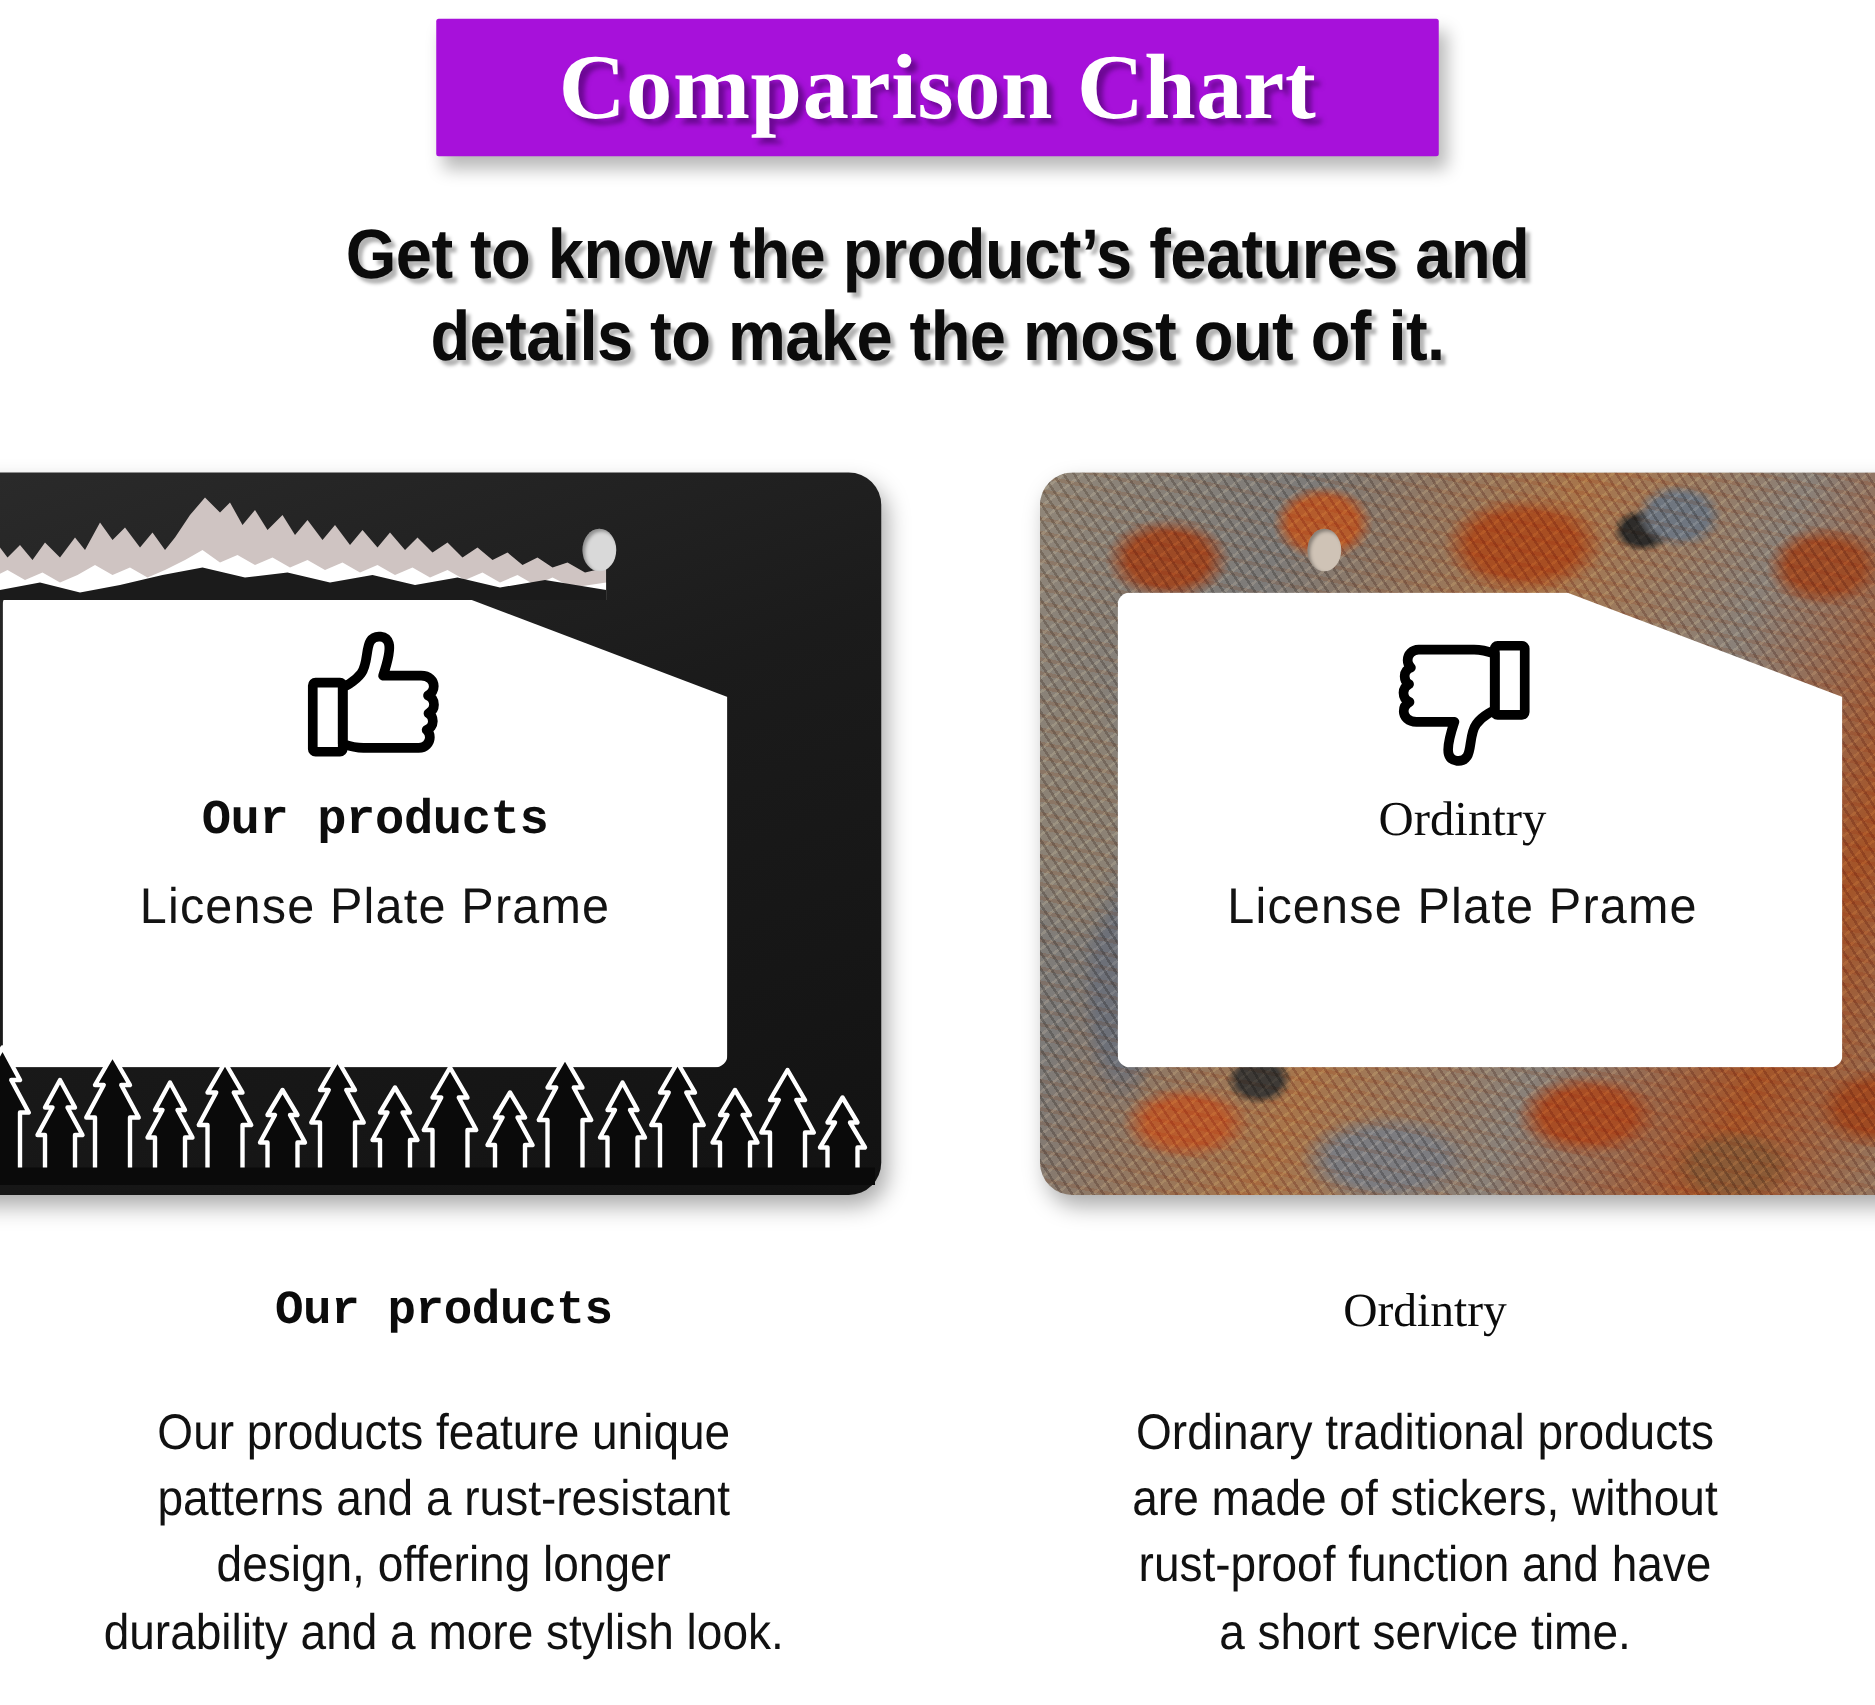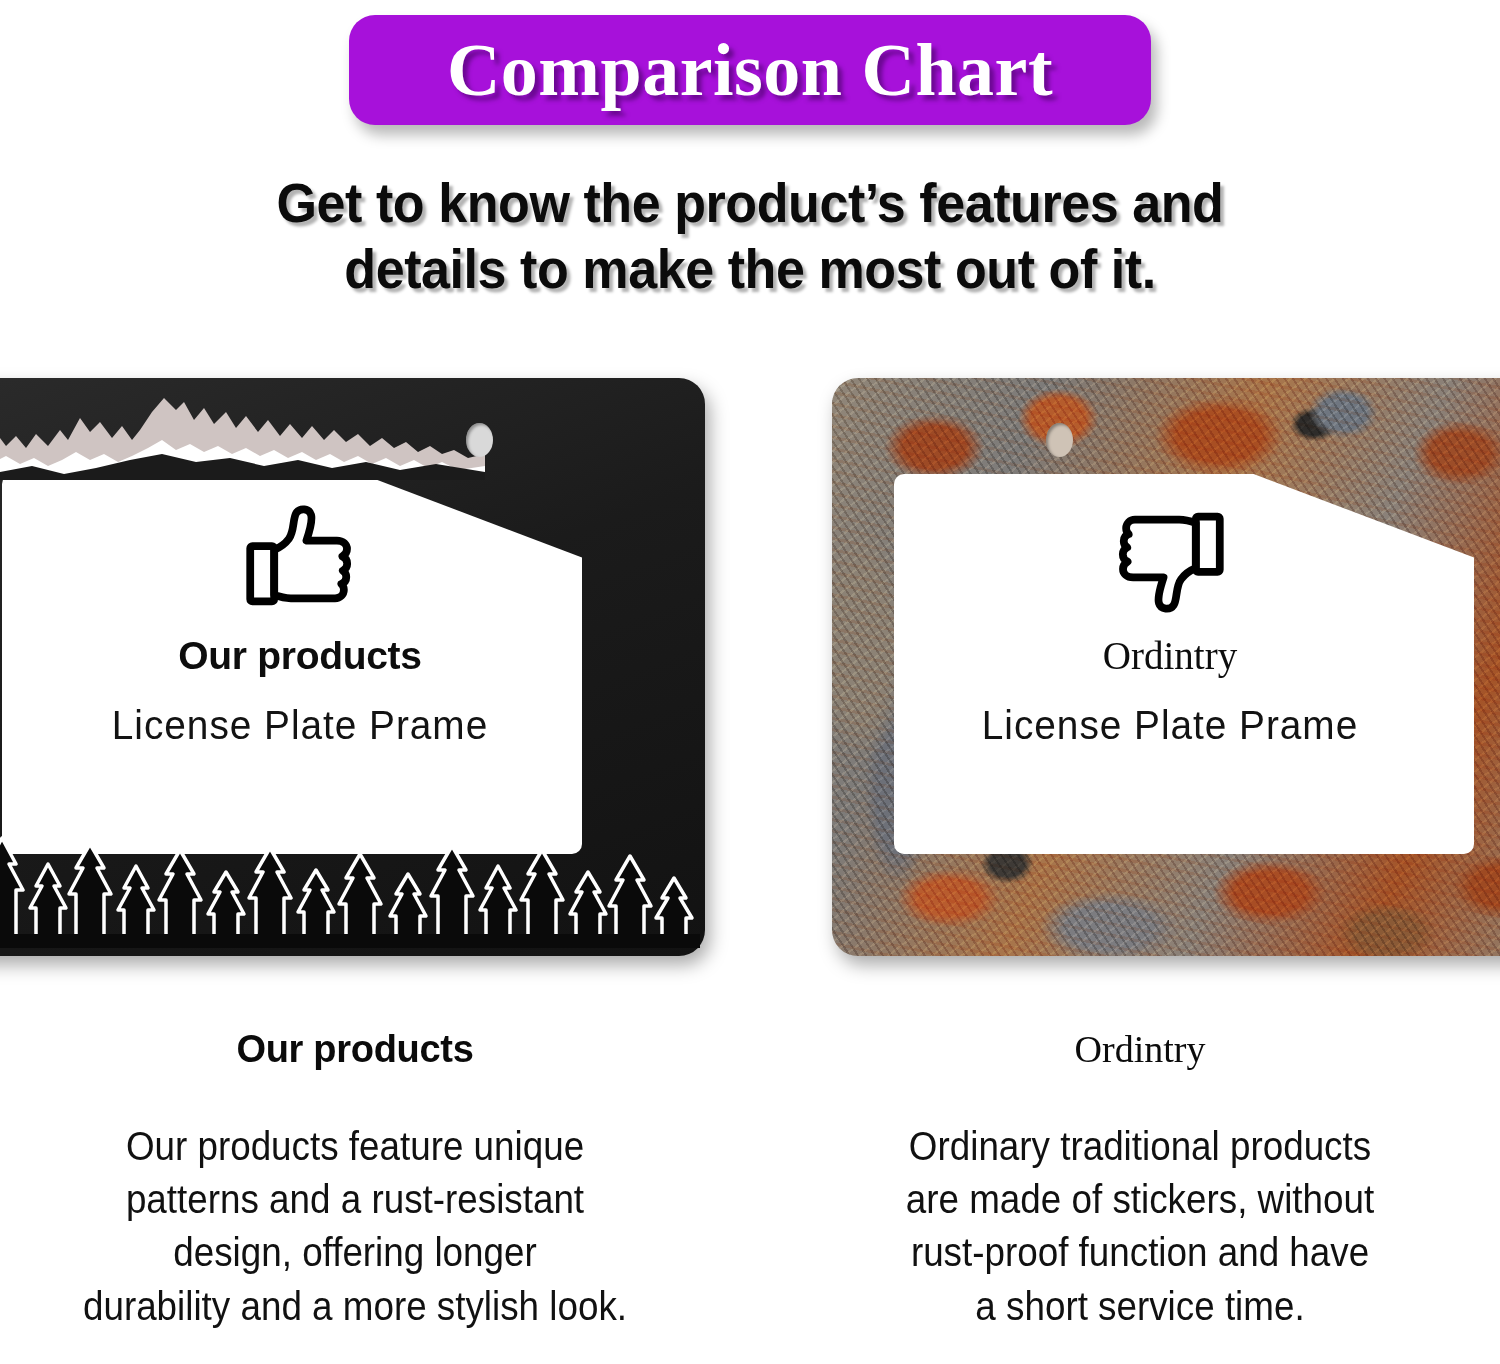--- a/index.html
+++ b/index.html
@@ -10,21 +10,21 @@
     overflow:hidden;
     position:relative;
   }
 
   
   #title-badge{
     position:absolute;
     left:349px; top:15px;
     width:802px; height:110px;
     background:#A711DA;
-    border-radius:26px;
+    border-radius:2px;
     box-shadow:6px 10px 14px rgba(0,0,0,0.28);
     display:flex;align-items:center;justify-content:center;
   }
   #title-text{
     font-family:"Liberation Serif", serif;
     font-weight:bold;
     font-size:74px;
     color:#ffffff;
     letter-spacing:0.5px;
     text-shadow:5px 5px 4px rgba(60,0,90,0.55);
@@ -149,21 +149,21 @@
   #panel-right{left:940px;top:500px;}
 
   .thumb-icon{display:block;margin:0 auto 18px auto;}
 
   .panel-brand{
     font-size:39px;
     line-height:1.05;
     color:#0d0d0d;
     margin:0 0 26px 0;
   }
-  .brand-sans{font-family:Liberation Sans, sans-serif;font-weight:bold;letter-spacing:-0.3px;}
+  .brand-sans{font-family:Liberation Mono, monospace;font-weight:bold;letter-spacing:-0.3px;}
   .brand-serif{font-family:"Liberation Serif", serif;font-weight:normal;}
 
   .panel-sub{
     font-family:"Liberation Sans", sans-serif;
     font-weight:300;
     font-size:40px;
     color:#131313;
     letter-spacing:1px;
     white-space:nowrap;
     transform:scaleX(0.97);

